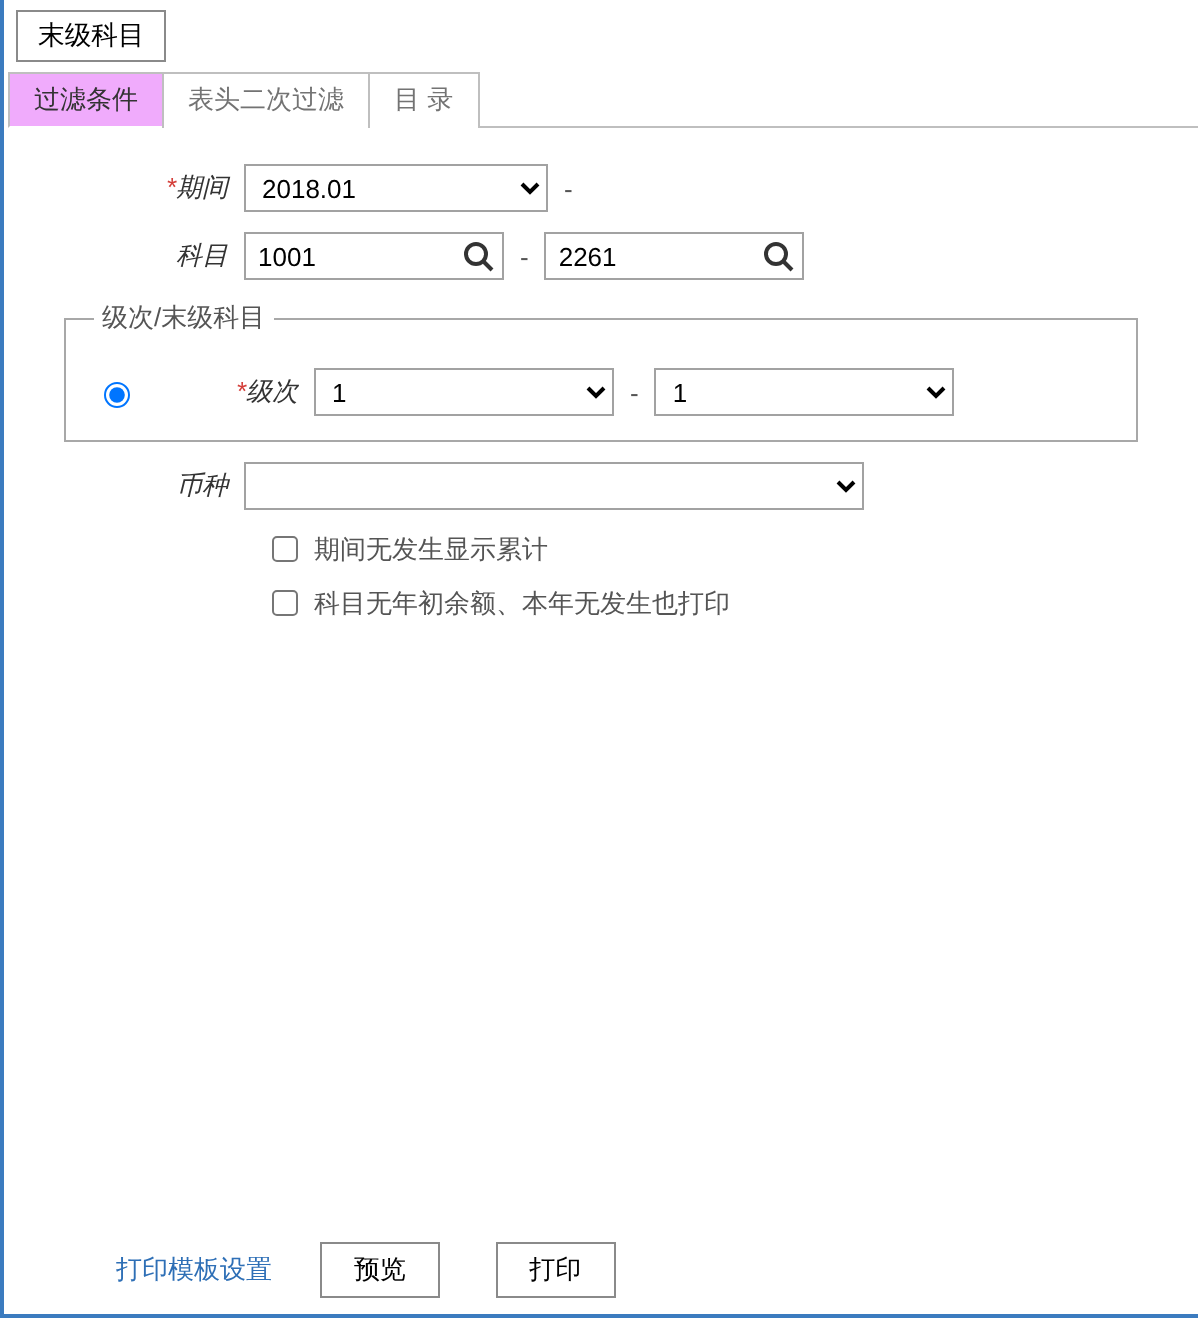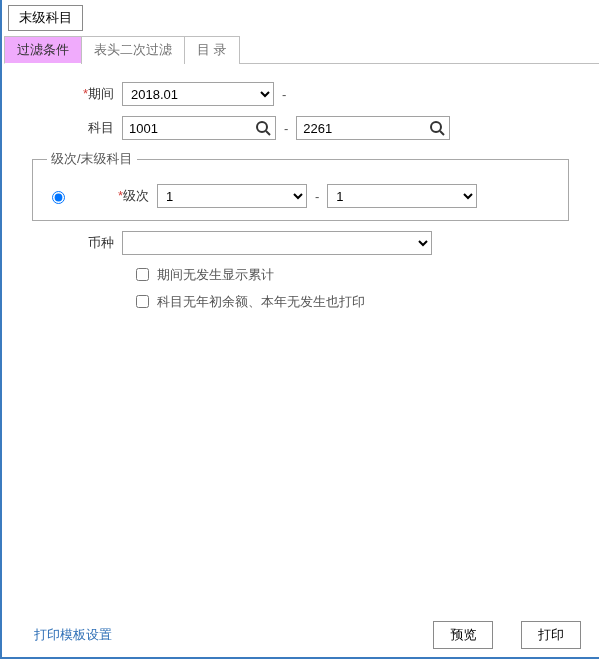--- a/index.html
+++ b/index.html
@@ -56,35 +56,36 @@
   .row {
     display: flex;
     align-items: center;
     margin-bottom: 10px;
   }
   .label {
     width: 90px;
     text-align: right;
     padding-right: 8px;
     color: #333;
+    font-style: italic;
   }
   .req { color: #d43f3a; }
   .sep { padding: 0 8px; color:#555; }
   select.ctrl, .inputlike {
     height: 24px;
     border: 1px solid #a2a2a2;
     background: #fff;
     font-size: 13px;
     padding: 0 4px;
   }
   select.ctrl { width: 152px; }
   .lookup {
     display: inline-flex;
     align-items: center;
-    width: 154px;
+    width: 130px;
     height: 24px;
     border: 1px solid #a2a2a2;
     background: #fff;
     position: relative;
   }
   .lookup input {
     border: none;
     outline: none;
     width: 100%;
     height: 100%;
@@ -121,22 +122,21 @@
   .checks { margin-left: 100px; }
   .check-row { display:flex; align-items:center; margin-top:8px; color:#555; }
   .check-row input { margin-right: 8px; }
   .footer {
     position: absolute;
     bottom: 8px;
     left: 0;
     right: 0;
     display: flex;
     align-items: center;
-    justify-content: space-between;
-    padding: 0 18px 0 32px;
+    padding: 0 18px 0 56px;
   }
   .footer .link {
     color: #2e6fb6;
     cursor: pointer;
   }
   .footer .btns button {
     border: 1px solid #8a8a8a;
     background: #fff;
     padding: 4px 16px;
     margin-left: 24px;

